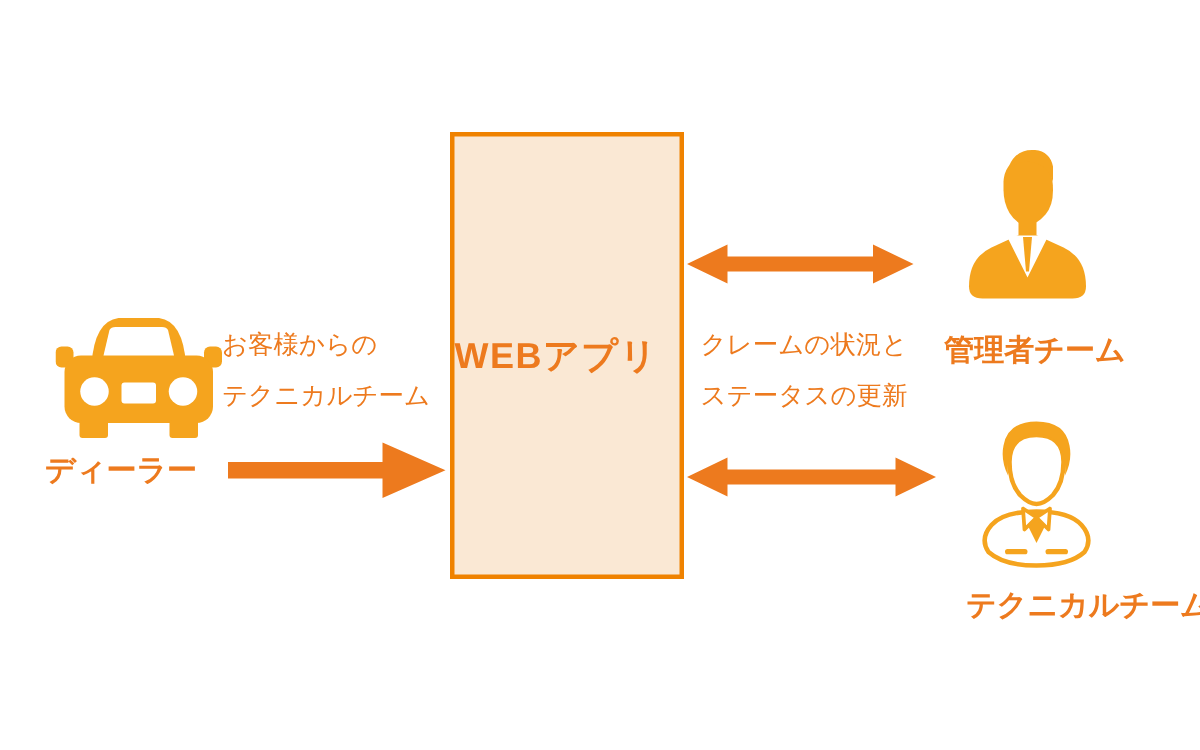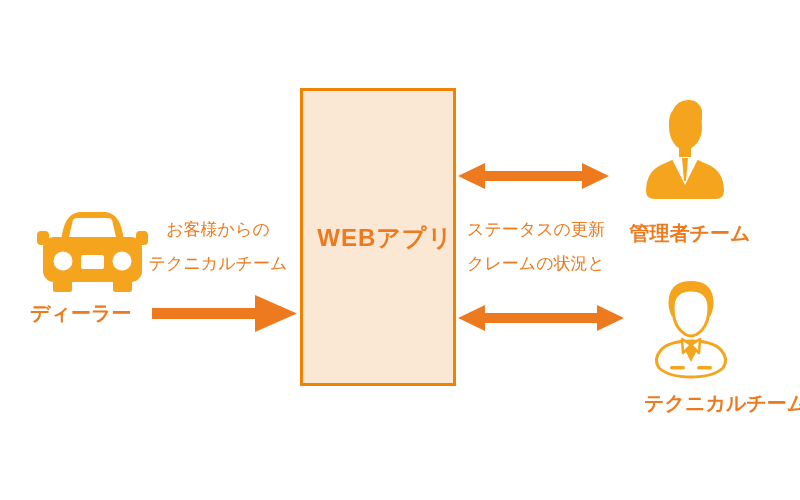--- a/index.html
+++ b/index.html
@@ -15,21 +15,21 @@
   .stroke-icon{stroke:var(--icon);fill:#fff;stroke-linejoin:round;}
   .note{
     color:var(--accent);font-size:17px;line-height:34px;white-space:nowrap;
   }
   .label{
     color:var(--accent);font-size:20px;font-weight:700;white-space:nowrap;
   }
   .webapp-box{
     left:300px;top:88px;width:156px;height:298px;box-sizing:border-box;
     background:var(--box_fill);border:3px solid var(--box_border);
-    display:flex;flex-direction:column;align-items:flex-end;justify-content:center;
+    display:flex;flex-direction:column;align-items:flex-start;justify-content:center;
   }
   .webapp-line{
     color:var(--accent);font-size:24px;font-weight:700;line-height:45px;
     letter-spacing:1px;white-space:nowrap;
   }
   svg{display:block;}
 </style>
 </head>
 <body>
 
@@ -45,21 +45,21 @@
       <circle class="fill-white" cx="26" cy="58" r="9.5"></circle>
       <circle class="fill-white" cx="85" cy="58" r="9.5"></circle>
       <rect class="fill-white" x="44" y="52" width="23" height="14" rx="2"></rect>
       <rect class="fill-icon" x="16" y="77" width="19" height="12" rx="2"></rect>
       <rect class="fill-icon" x="76" y="77" width="19" height="12" rx="2"></rect>
     </svg>
   </div>
 
   <div class="abs label" style="left:30px;top:300px;width:130px;text-align:left;">ディーラー</div>
 
-  <div class="abs note" style="left:148px;top:213px;width:140px;text-align:center;">
+  <div class="abs note" style="left:148px;top:213px;width:140px;">
     <div>お客様からの</div>
     <div>テクニカルチーム</div>
   </div>
 
   <div class="abs" style="left:152px;top:294px;width:146px;height:39px;">
     <svg viewBox="0 0 146 39" width="146" height="39" aria-hidden="true">
       <polygon class="fill-accent" points="0,14 103,14 103,1 145,19.5 103,38 103,25 0,25"></polygon>
     </svg>
   </div>
 
@@ -67,22 +67,22 @@
     <div class="webapp-line">WEBアプリ</div>
   </div>
 
   <div class="abs" style="left:457px;top:162px;width:153px;height:28px;">
     <svg viewBox="0 0 153 28" width="153" height="28" aria-hidden="true">
       <polygon class="fill-accent" points="1,14 28,1 28,9 125,9 125,1 152,14 125,27 125,19 28,19 28,27"></polygon>
     </svg>
   </div>
 
   <div class="abs note" style="left:467px;top:213px;width:170px;text-align:left;">
+    <div>クレームの状況と</div>
     <div>ステータスの更新</div>
-    <div>クレームの状況と</div>
   </div>
 
   <div class="abs" style="left:457px;top:304px;width:168px;height:28px;">
     <svg viewBox="0 0 168 28" width="168" height="28" aria-hidden="true">
       <polygon class="fill-accent" points="1,14 28,1 28,9 140,9 140,1 167,14 140,27 140,19 28,19 28,27"></polygon>
     </svg>
   </div>
 
   <div class="abs" style="left:640px;top:97px;width:90px;height:107px;">
     <svg viewBox="0 0 90 107" width="90" height="107" aria-hidden="true">

